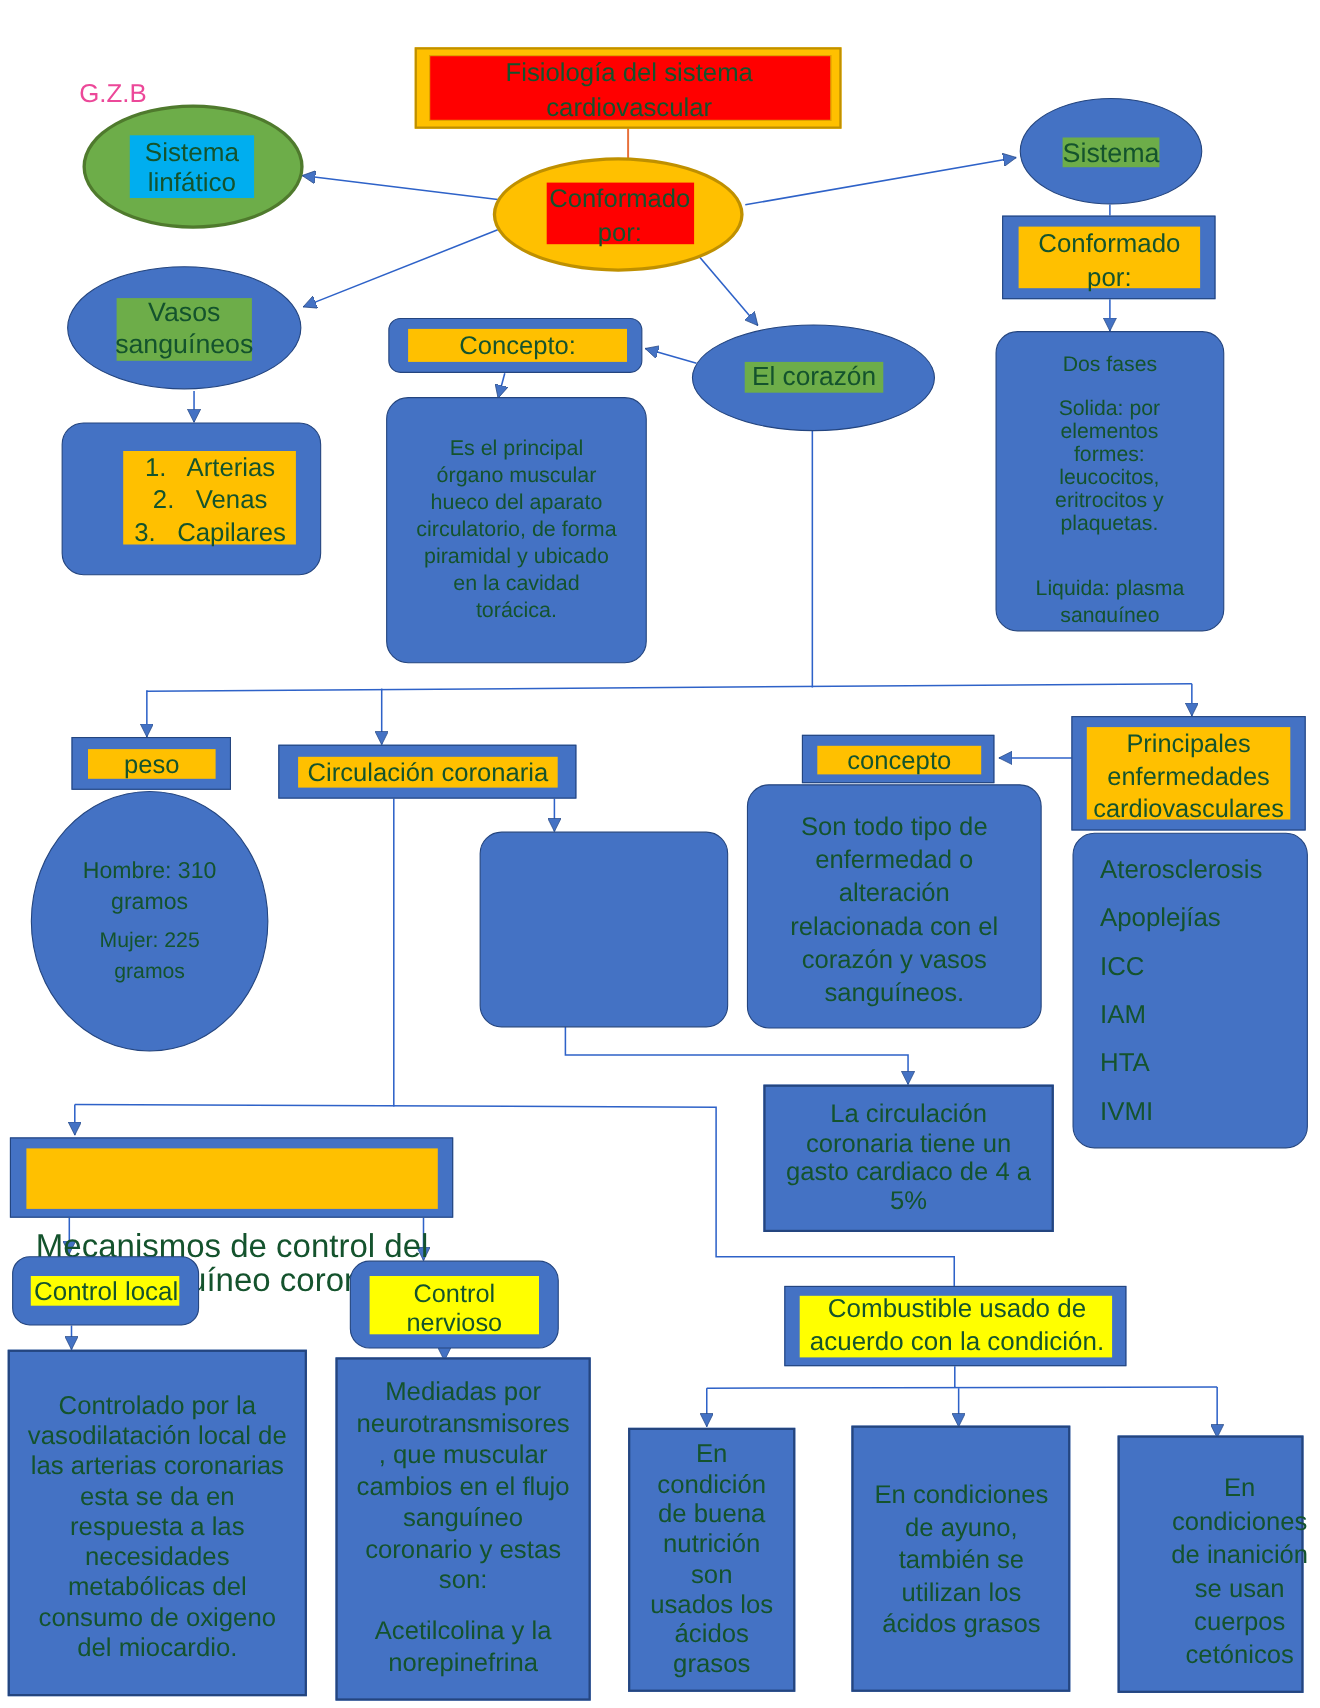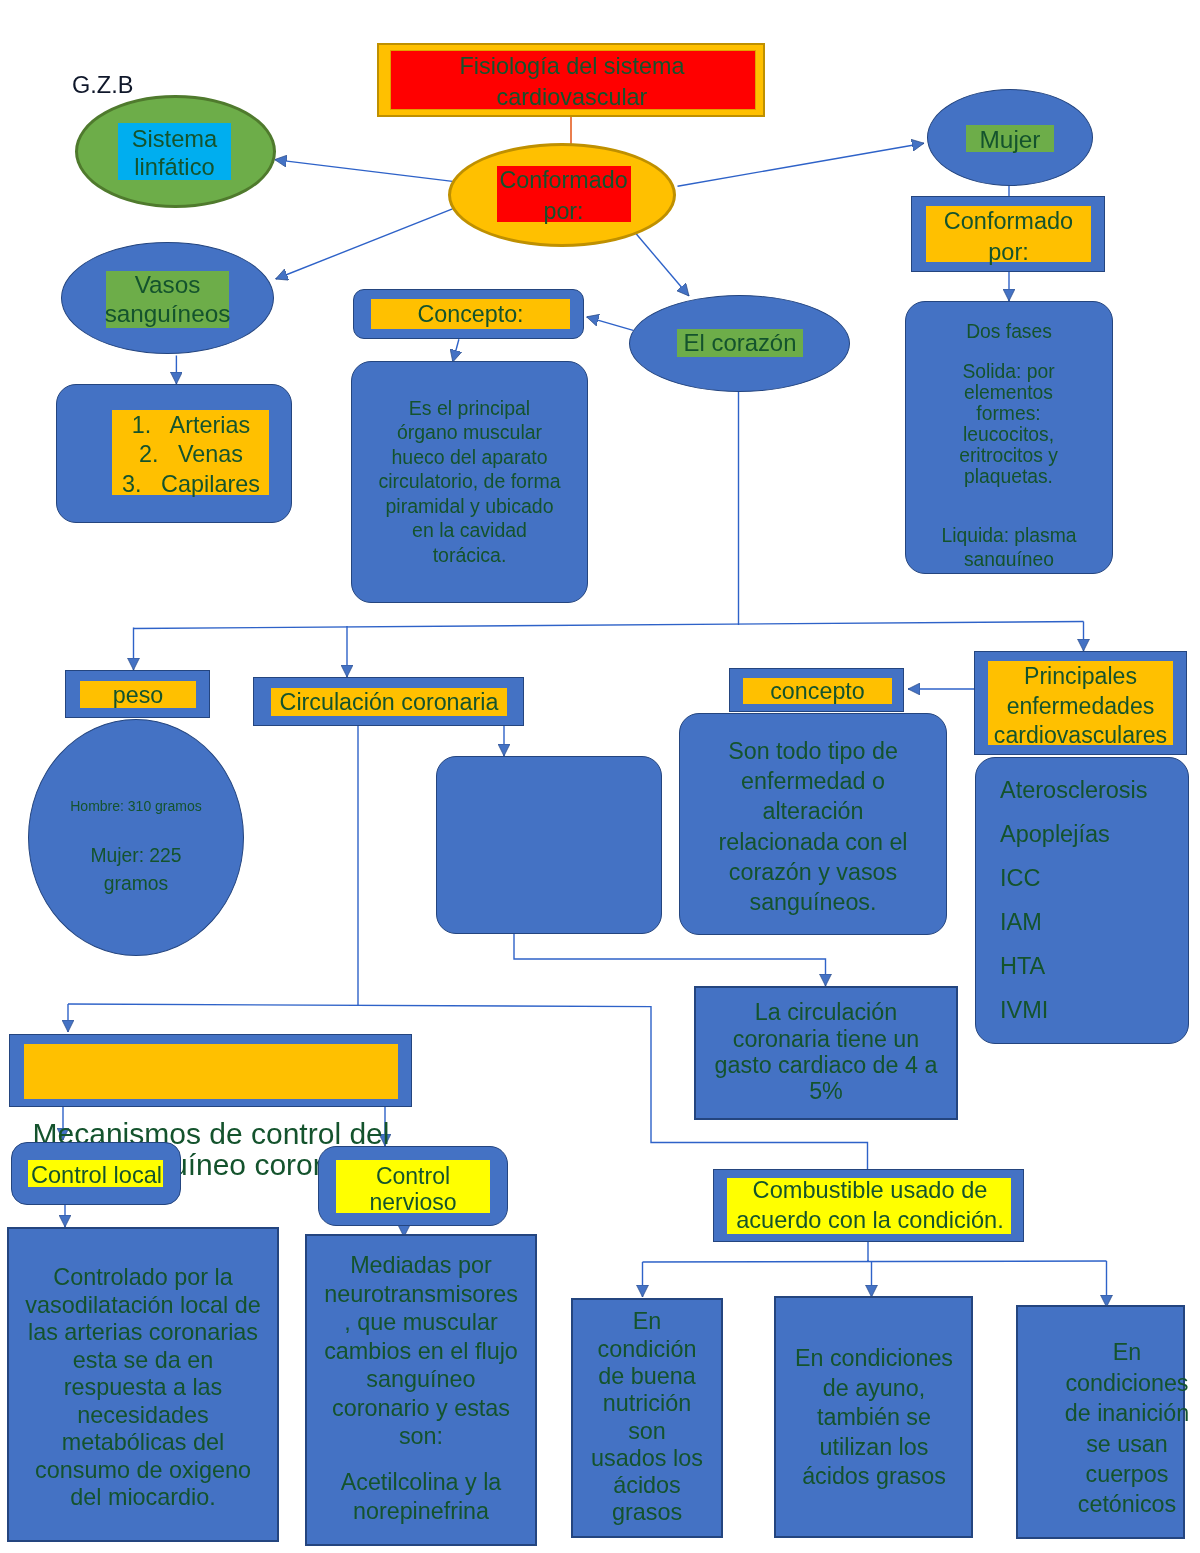--- a/index.html
+++ b/index.html
@@ -71,21 +71,21 @@
       <line x1="65" y1="1205" x2="65" y2="1227" marker-end="url(#ahd)"></line>
       <line x1="404" y1="1222" x2="404" y2="1237" marker-end="url(#ahd)"></line>
 
       <path d="M868 1242 L868 1262 M642.5 1262 L1106.5 1261"></path>
       <line x1="642.5" y1="1262" x2="642.5" y2="1297" marker-end="url(#ahd)"></line>
       <line x1="871.5" y1="1262" x2="871.5" y2="1297" marker-end="url(#ahd)"></line>
       <line x1="1106.5" y1="1261" x2="1106.5" y2="1307" marker-end="url(#ahd)"></line>
     </g>
   </svg>
 
-  <div class="sh" style="left:72px;top:72.5px;font-size:23.5px;line-height:25px;color:#0f172a;">
+  <div class="sh" style="left:72px;top:72.5px;font-size:23.5px;line-height:25px;color:#ec4899;">
     <span>G.Z.B</span>
   </div>
 
   <div class="sh" style="left:377px;top:42.5px;width:388px;height:74px;background:#FFC000;border:2.4px solid #BF9000;"></div>
   <div class="sh" style="left:390.5px;top:50.5px;width:364px;height:58.5px;background:#FF0000;outline:1.2px solid #E0A000;"></div>
   <div class="lbl" style="left:389px;top:46px;width:366px;height:72px;font-size:23.4px;line-height:30.8px;">Fisiología del sistema cardiovascular</div>
 
   <div class="sh ell" style="left:448px;top:143px;width:228px;height:104px;background:#FFC000;border:3px solid #BF9000;"></div>
   <div class="sh" style="left:496.5px;top:166.3px;width:134px;height:55.5px;background:#FF0000;"></div>
   <div class="lbl" style="left:494px;top:157px;width:139px;height:78px;font-size:23.3px;line-height:31px;">Conformado por:</div>
@@ -110,39 +110,39 @@
 
   <div class="sh rrect" style="left:351px;top:361px;width:237px;height:242px;background:#4472C4;border:1.8px solid #24457F;"></div>
   <div class="lbl" style="left:377px;top:396px;width:185px;height:171px;font-size:19.5px;line-height:24.4px;">Es el principal órgano muscular hueco del aparato circulatorio, de forma piramidal y ubicado en la cavidad torácica.</div>
 
   <div class="sh ell" style="left:629px;top:295px;width:221px;height:97px;background:#4472C4;border:1.8px solid #24457F;"></div>
   <div class="sh" style="left:677px;top:329px;width:126px;height:28px;background:#6DAD49;"></div>
   <div class="lbl" style="left:672px;top:328px;width:136px;height:30px;font-size:23.9px;line-height:30px;">El corazón</div>
 
   <div class="sh ell" style="left:927px;top:89px;width:166px;height:97px;background:#4472C4;border:1.8px solid #24457F;"></div>
   <div class="sh" style="left:966px;top:125.2px;width:88px;height:26.4px;background:#6DAD49;"></div>
-  <div class="lbl" style="left:959px;top:125px;width:102px;height:30px;font-size:24.4px;line-height:30px;">Mujer</div>
+  <div class="lbl" style="left:959px;top:125px;width:102px;height:30px;font-size:24.4px;line-height:30px;">Sistema</div>
 
   <div class="sh" style="left:911px;top:196px;width:194px;height:76px;background:#4472C4;border:1.8px solid #24457F;"></div>
   <div class="sh" style="left:926px;top:206px;width:165px;height:56px;background:#FFC000;"></div>
   <div class="lbl" style="left:924px;top:206px;width:169px;height:62px;font-size:23.5px;line-height:31.1px;">Conformado por:</div>
 
   <div class="sh rrect" style="left:905px;top:301px;width:208px;height:273px;background:#4472C4;border:1.8px solid #24457F;overflow:hidden;"></div>
   <div class="sh" style="left:906.5px;top:302.5px;width:205px;height:263px;overflow:hidden;">
     <div class="lbl" style="left:20px;top:17px;width:165px;height:24.5px;font-size:19.3px;line-height:24.5px;">Dos fases</div>
     <div class="lbl" style="left:37px;top:58.5px;width:130px;height:147px;font-size:19.3px;line-height:21px;align-items:flex-start;">Solida: por elementos formes: leucocitos, eritrocitos y plaquetas.</div>
     <div class="lbl" style="left:9px;top:221px;width:187px;height:60px;font-size:19.3px;line-height:24.5px;align-items:flex-start;">Liquida: plasma sanguíneo</div>
   </div>
 
   <div class="sh" style="left:65px;top:670px;width:145px;height:48px;background:#4472C4;border:1.8px solid #24457F;"></div>
   <div class="sh" style="left:80px;top:681px;width:116px;height:27px;background:#FFC000;"></div>
   <div class="lbl" style="left:78px;top:680px;width:120px;height:30px;font-size:23.3px;line-height:30px;">peso</div>
 
   <div class="sh ell" style="left:28px;top:719px;width:216px;height:237px;background:#4472C4;border:1.8px solid #24457F;"></div>
-  <div class="lbl" style="left:58px;top:778px;width:156px;height:56px;font-size:14px;line-height:28px;">Hombre: 310 gramos</div>
+  <div class="lbl" style="left:58px;top:778px;width:156px;height:56px;font-size:21px;line-height:28px;">Hombre: 310 gramos</div>
   <div class="lbl" style="left:58px;top:842px;width:156px;height:56px;font-size:19.3px;line-height:28px;">Mujer: 225 gramos</div>
 
   <div class="sh" style="left:253px;top:677px;width:271px;height:49px;background:#4472C4;border:1.8px solid #24457F;"></div>
   <div class="sh" style="left:271px;top:688px;width:236px;height:28px;background:#FFC000;"></div>
   <div class="lbl" style="left:269px;top:687px;width:240px;height:30px;font-size:23.3px;line-height:30px;">Circulación coronaria</div>
 
   <div class="sh rrect" style="left:436px;top:756px;width:226px;height:178px;background:#4472C4;border:1.8px solid #24457F;"></div>
 
   <div class="sh" style="left:729px;top:668px;width:175px;height:44px;background:#4472C4;border:1.8px solid #24457F;"></div>
   <div class="sh" style="left:743px;top:678px;width:149px;height:26px;background:#FFC000;"></div>

